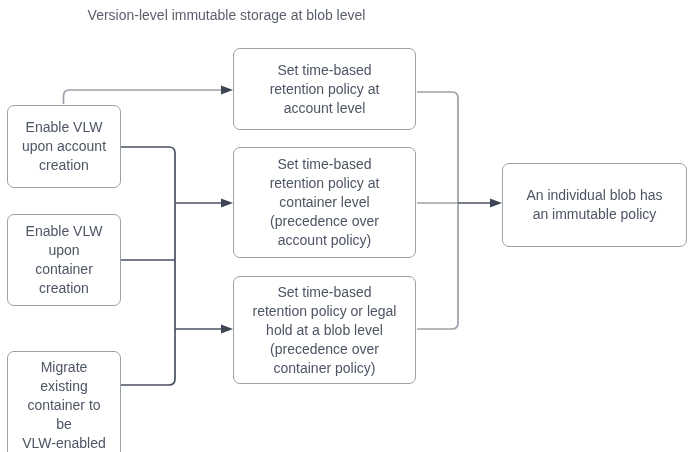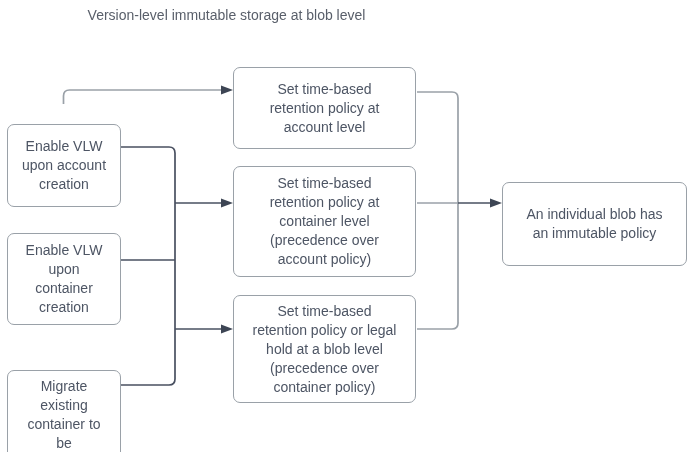--- a/index.html
+++ b/index.html
@@ -53,21 +53,20 @@
     justify-content: center;
     text-align: center;
     white-space: pre-line;
     background: #ffffff;
     border: 1.5px solid var(--node-border, #9aa1a8);
     border-radius: 7px;
     color: var(--node-text, #4d5564);
     font-size: 14px;
     line-height: 19px;
     padding: 4px 8px;
-    margin-top: 19px;
   }
   .node-l1 { left: 7px;   top: 105px; width: 114px; height: 83px; }
   .node-l2 { left: 7px;   top: 214px; width: 114px; height: 92px; }
   .node-l3 { left: 7px;   top: 351px; width: 114px; height: 109px; }
   .node-m1 { left: 233px; top: 48px;  width: 183px; height: 82px; }
   .node-m2 { left: 233px; top: 147px; width: 183px; height: 111px; }
   .node-m3 { left: 233px; top: 276px; width: 183px; height: 108px; }
   .node-r1 { left: 502px; top: 163px; width: 185px; height: 84px; }
 </style>
 </head>

